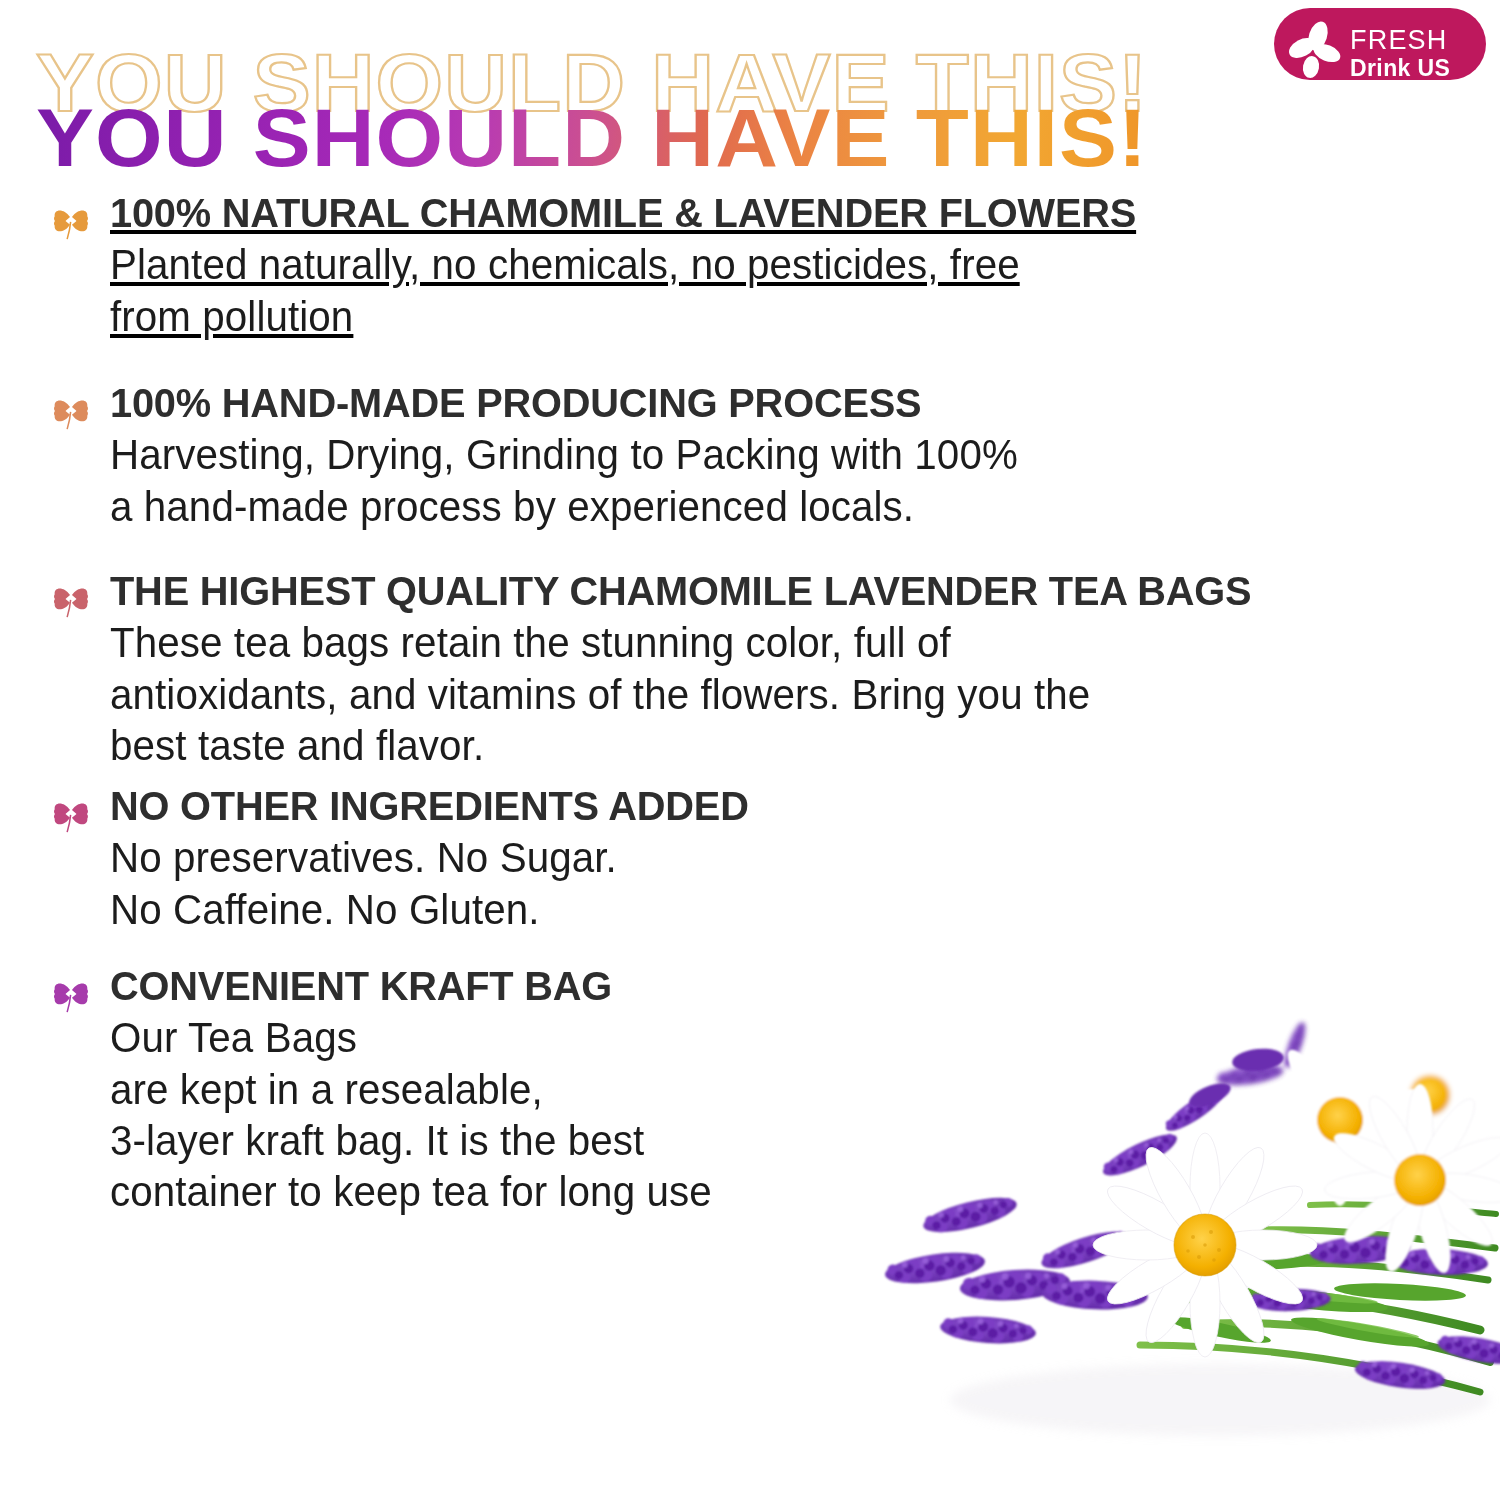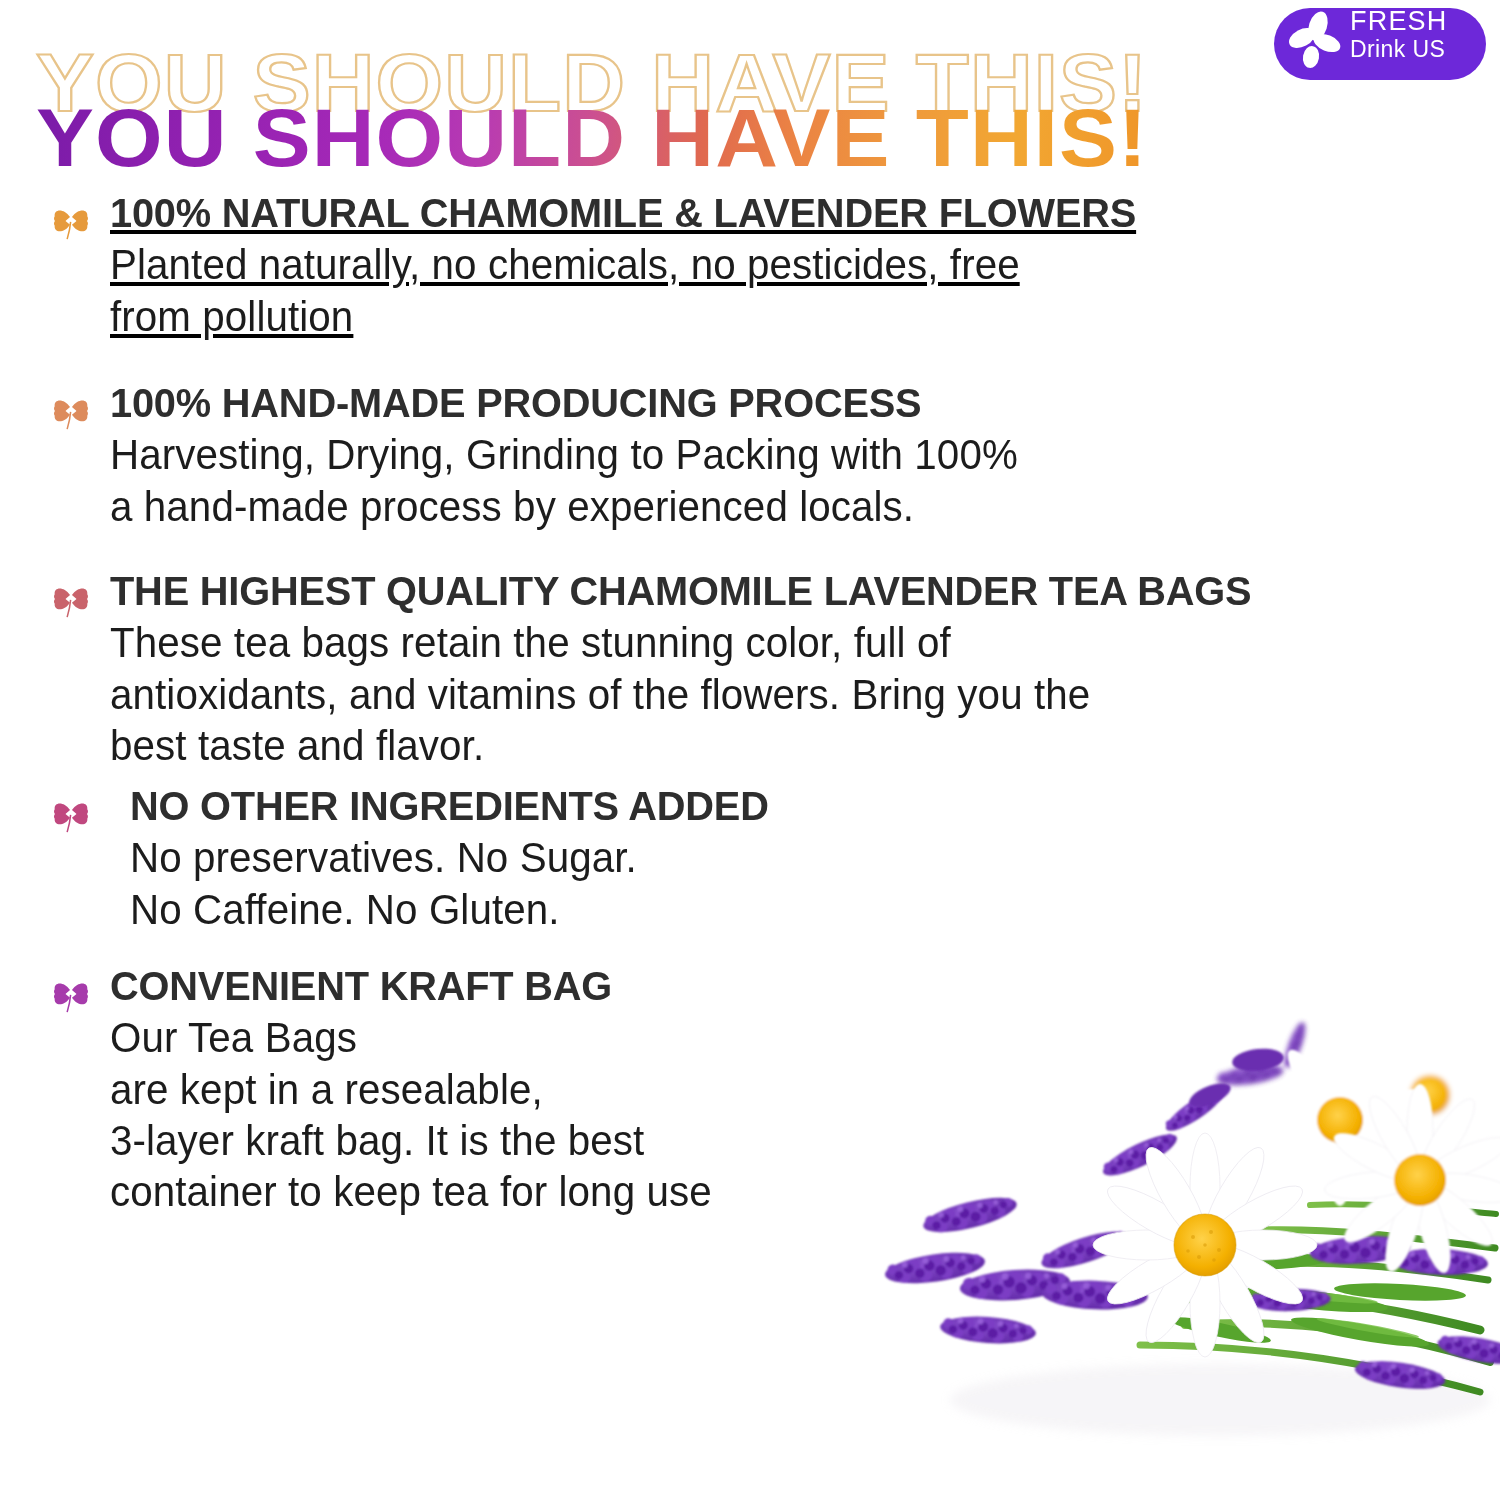--- a/index.html
+++ b/index.html
@@ -16,24 +16,24 @@
     -webkit-font-smoothing: antialiased;
   }
 
   
   .brand-logo {
     position: absolute;
     top: 8px;
     right: 14px;
     width: 212px;
     height: 72px;
-    background: #6d28d9;
+    background: #be185d;
     border-radius: 36px;
     display: flex;
-    align-items: flex-start;
+    align-items: flex-end;
     padding: 0 8px 0 10px;
     box-sizing: border-box;
   }
   .brand-mark {
     width: 62px;
     height: 62px;
     flex: 0 0 62px;
     position: relative;
   }
   .brand-text {
@@ -47,21 +47,21 @@
     color: #ffffff;
     font-size: 27px;
     letter-spacing: 1.2px;
     font-weight: 400;
     font-family: "Liberation Sans", sans-serif;
   }
   .brand-drink {
     color: #ffffff;
     font-size: 23px;
     letter-spacing: 0.4px;
-    font-weight: 400;
+    font-weight: 700;
     margin-top: 3px;
     font-family: "Liberation Sans", sans-serif;
   }
 
   
   .headline {
     position: absolute;
     left: 36px;
     top: 42px;
     font-family: "Liberation Sans", sans-serif;
@@ -155,21 +155,21 @@
     letter-spacing: 0.1px;
     transform: scaleX(0.96);
     transform-origin: left center;
   }
   .feature-desc div { white-space: nowrap; }
 
   
   .feature.f1 { margin-bottom: 40px; text-decoration: underline; }
   .feature.f2 { margin-bottom: 38px; margin-top: 16px; }
   .feature.f3 { margin-bottom: 14px; }
-  .feature.f4 { margin-bottom: 30px; gap: 20px; }
+  .feature.f4 { margin-bottom: 30px; }
   .feature.f5 { margin-bottom: 12px; }
 
   
   .photo {
     position: absolute;
     right: 0;
     bottom: 0;
     width: 660px;
     height: 500px;
     pointer-events: none;

